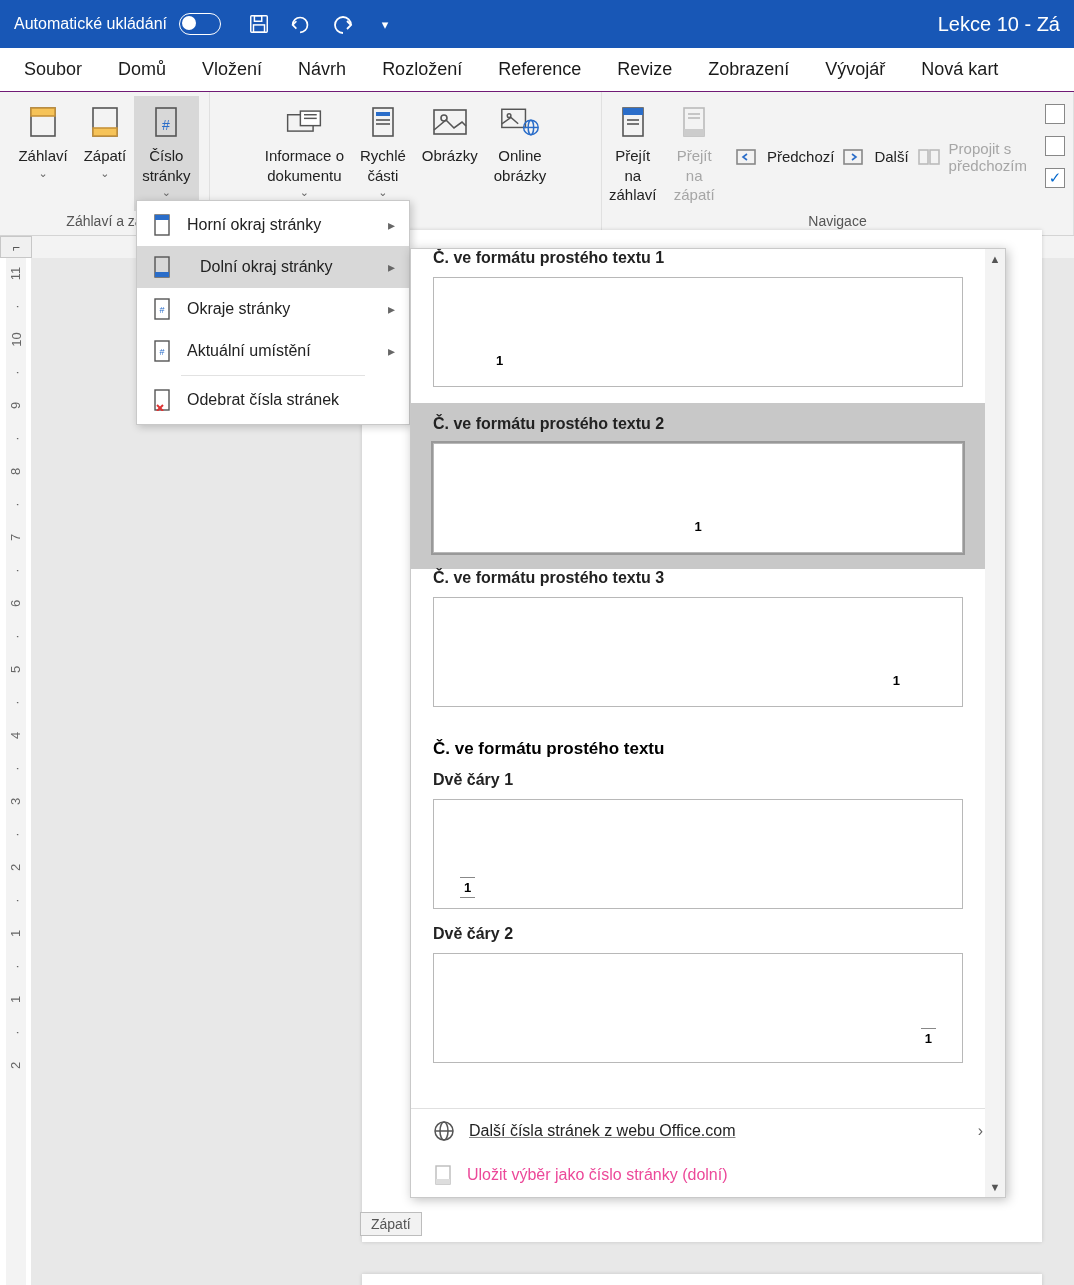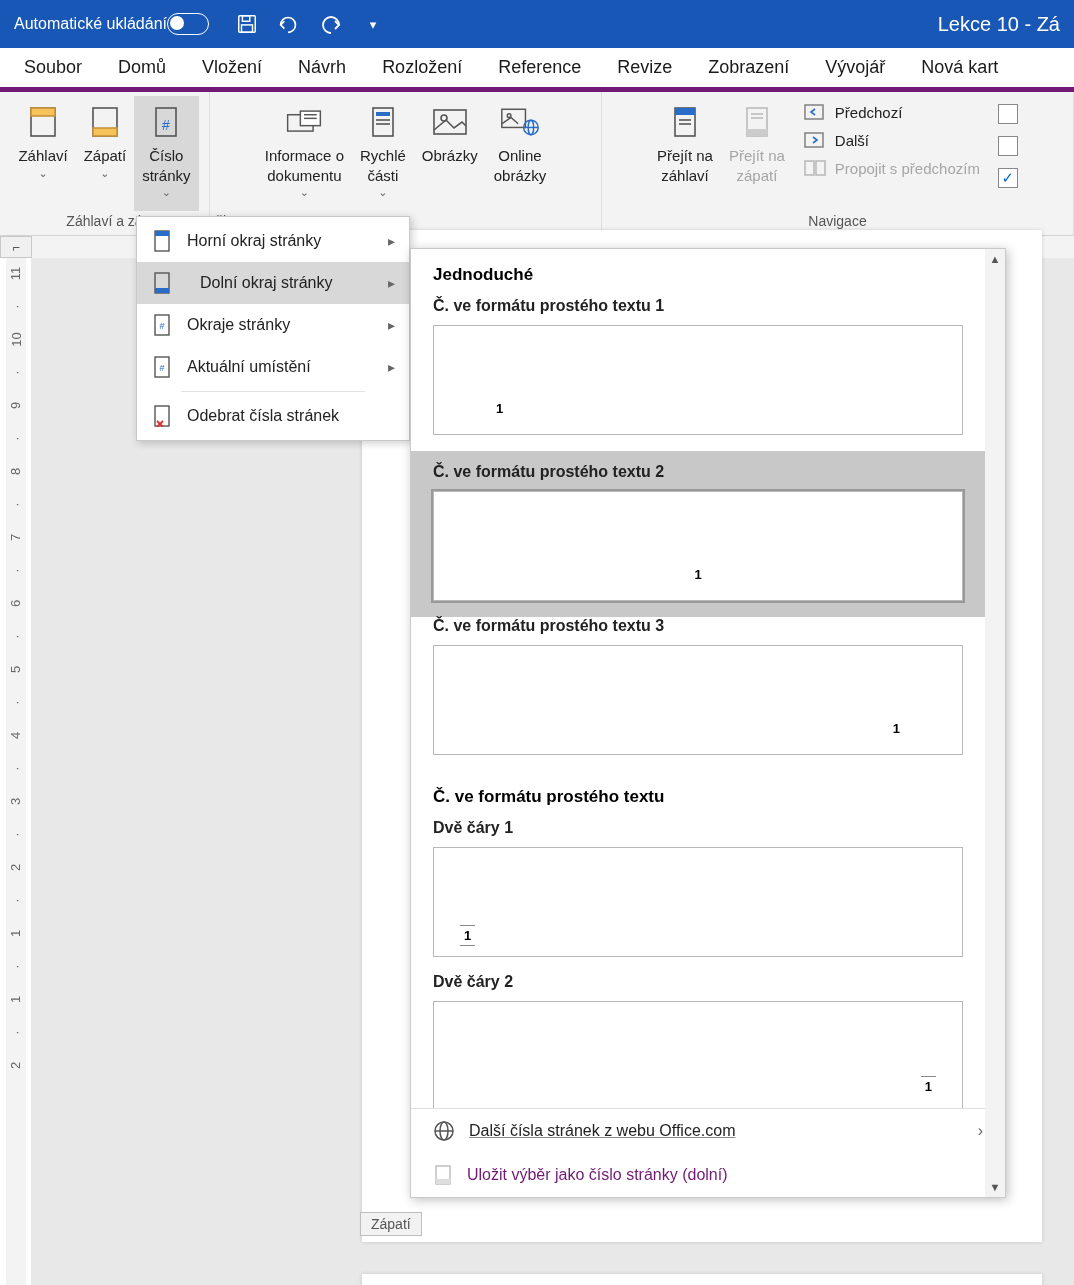--- a/index.html
+++ b/index.html
@@ -1,62 +1,62 @@
 <!DOCTYPE html>
 <html><head>
 <meta charset="utf-8">
 <style>
 * { margin: 0; padding: 0; box-sizing: border-box; font-family: "Segoe UI", Arial, sans-serif; }
 body { width: 1074px; height: 1285px; background: #fff; overflow: hidden; position: relative; }
 
 
 .titlebar { height: 48px; background: #1857b6; color: #fff; display: flex; align-items: center; padding: 0 14px; font-size: 16px; }
-.titlebar .autosave { display: flex; align-items: center; gap: 0; }
+.titlebar .autosave { display: flex; align-items: center; gap: 12px; }
 .toggle { width: 42px; height: 22px; border: 1.5px solid #fff; border-radius: 11px; position: relative; }
 .toggle::before { content: ""; position: absolute; width: 14px; height: 14px; border-radius: 50%; background: #fff; left: 2px; top: 2px; }
 .qat { display: flex; align-items: center; gap: 18px; margin-left: 26px; }
 .qat-icon { width: 24px; height: 24px; display: flex; align-items: center; justify-content: center; }
 .doc-title { margin-left: auto; font-size: 20px; }
 
 
-.tabs { height: 44px; background: #fff; display: flex; align-items: center; padding: 0 6px; border-bottom: 5px solid #701a75; }
+.tabs { height: 44px; background: #fff; display: flex; align-items: center; padding: 0 6px; border-bottom: 1px solid #701a75; }
 .tab { padding: 10px 18px; font-size: 18px; color: #1a1a1a; cursor: pointer; }
 
 
 .ribbon { height: 144px; background: #f3f3f3; display: flex; position: relative; border-bottom: 1px solid #d4d4d4; }
 .ribbon-group { display: flex; flex-direction: column; align-items: center; padding: 4px 0 0 0; border-right: 1px solid #e0e0e0; }
 .ribbon-group-buttons { display: flex; flex: 1; }
 .ribbon-group-label { font-size: 14px; color: #555; padding: 2px 0 4px; height: 24px; }
 .rbtn { display: flex; flex-direction: column; align-items: center; justify-content: flex-start; padding: 6px 8px 0; font-size: 15px; color: #222; text-align: center; line-height: 1.3; cursor: pointer; min-width: 56px; }
 .rbtn.highlighted { background: #d8d8d8; }
 .rbtn .ricon { width: 40px; height: 40px; margin-bottom: 4px; display: flex; align-items: center; justify-content: center; }
 .rbtn .rlabel { white-space: pre-line; }
 .rbtn .caret { font-size: 11px; color: #666; }
-.small-stack { display: flex; flex-direction: column; justify-content: flex-start; padding: 6px 10px 0; gap: 8px; }
+.small-stack { display: flex; flex-direction: row; justify-content: flex-start; padding: 6px 10px 0; gap: 8px; }
 .small-item { display: flex; align-items: center; gap: 8px; font-size: 15px; color: #222; }
 .small-item.disabled { color: #a6a6a6; }
 .small-icon { width: 24px; height: 20px; display: flex; align-items: center; justify-content: center; }
 .chk-stack { display: flex; flex-direction: column; padding: 8px 8px 0; gap: 12px; }
 .chk { width: 20px; height: 20px; border: 1.5px solid #888; background: #fff; display: flex; align-items: center; justify-content: center; color: #0066cc; font-size: 15px; }
 
 
 .ruler-corner { position: absolute; left: 0; top: 236px; width: 32px; height: 22px; background: #f0f0f0; border: 1px solid #c7c7c7; font-size: 13px; display:flex; align-items:center; justify-content:center; color:#555;}
 .hruler { position: absolute; left: 32px; top: 236px; right: 0; height: 22px; background: #f3f3f3; display:flex; align-items:center; font-size:13px; color:#666; padding-left: 380px; letter-spacing: 46px;}
 .vruler { position: absolute; left: 0; top: 258px; width: 32px; bottom: 0; background: #fff; border-right: 1px solid #e8e8e8; }
 .vruler-inner { position: absolute; left: 6px; top: 0; width: 20px; bottom: 0; background: #f3f3f3; display:flex; flex-direction:column; align-items:center; justify-content:flex-start; padding-top: 8px; gap: 18px; font-size:13px; color:#666;}
 .vruler-inner span { transform: rotate(-90deg); }
 
 
 .docarea { position: absolute; left: 32px; top: 258px; right: 0; bottom: 0; background: #e8e8e8; }
 .page { position: absolute; left: 330px; top: -28px; width: 680px; height: 1012px; background: #fff; box-shadow: 0 0 4px rgba(0,0,0,0.15); }
 .page2 { position: absolute; left: 330px; top: 1016px; width: 680px; height: 200px; background: #fff; box-shadow: 0 0 4px rgba(0,0,0,0.15); }
 .zapati-tag { position: absolute; left: 328px; top: 954px; padding: 3px 10px; border: 1px solid #bdbdbd; background: #f2f2f2; font-size: 14px; color: #555; }
 
 
-.menu { position: absolute; left: 136px; top: 216px; width: 274px; background: #fff; border: 1px solid #c9c9c9; box-shadow: 2px 2px 8px rgba(0,0,0,0.2); padding: 3px 0; z-index: 10; }
+.menu { position: absolute; left: 136px; top: 200px; width: 274px; background: #fff; border: 1px solid #c9c9c9; box-shadow: 2px 2px 8px rgba(0,0,0,0.2); padding: 3px 0; z-index: 10; }
 .menu-item { display: flex; align-items: center; height: 42px; padding: 0 14px; font-size: 16px; color: #222; cursor: pointer; gap: 14px; }
 .menu-item.highlight { background: #d8d8d8; gap: 27px; }
 .menu-item .micon { width: 22px; height: 22px; display:flex; align-items:center; justify-content:center; }
 .menu-item .arrow { margin-left: auto; color: #666; font-size: 14px; }
 .menu-sep { height: 1px; background: #e2e2e2; margin: 3px 44px 3px 44px; }
 
 
 .gallery { position: absolute; left: 410px; top: 248px; width: 596px; height: 950px; background: #fff; border: 1px solid #c9c9c9; box-shadow: 2px 2px 10px rgba(0,0,0,0.25); z-index: 11; display:flex; flex-direction:column; }
 .gallery-scroll { position: absolute; right: 0; top: 0; width: 20px; bottom: 0; background: #f3f3f3; display:flex; flex-direction:column; align-items:center; }
 .gallery-scroll .sbtn { height: 20px; width: 100%; display:flex; align-items:center; justify-content:center; font-size:11px; color:#555; }
@@ -67,21 +67,21 @@
 .gal-item.sel { background: #c8c8c8; padding-top:12px; }
 .gal-item-label { font-weight: 600; font-size: 16px; color: #222; margin-bottom: 10px; }
 .gal-preview { height: 110px; border: 1px solid #b8b8b8; background: #fff; position: relative; }
 .gal-preview .pn-left { position: absolute; left: 62px; bottom: 18px; font-size: 13px; font-weight: 600; }
 .gal-preview .pn-center { position: absolute; left: 50%; bottom: 18px; transform: translateX(-50%); font-size: 13px; font-weight: 600; }
 .gal-preview .pn-right { position: absolute; right: 62px; bottom: 18px; font-size: 13px; font-weight: 600; }
 .gal-preview .pn-line-left { position: absolute; left: 26px; bottom: 10px; font-size: 13px; font-weight: 600; border-bottom:1.5px solid #888; border-top:1.5px solid #888; padding: 2px 4px;}
 .gal-preview .pn-line-right { position: absolute; right: 26px; bottom: 14px; font-size: 13px; font-weight: 600; border-top:1.5px solid #888; padding: 2px 4px;}
 .gallery-footer { border-top: 1px solid #e0e0e0; }
 .gf-item { display: flex; align-items: center; height: 44px; padding: 0 22px; font-size: 16px; color: #222; gap: 14px; }
-.gf-item.disabled { color: #701a75; }
+.gf-item.disabled { color: #ec4899; }
 .gf-item .arrow { margin-left: auto; color: #666; }
 
 svg { display: block; }
 </style>
 </head>
 <body>
 
 <div class="titlebar">
   <div class="autosave">
     <span>Automatické ukládání</span>
@@ -373,21 +373,20 @@
           <line x1="4" y1="16" x2="10" y2="22" stroke="#d33" stroke-width="2"></line>
           <line x1="10" y1="16" x2="4" y2="22" stroke="#d33" stroke-width="2"></line>
         </svg>
       </div>
     <span>Odebrat čísla stránek</span>
   </div>
 </div>
 
 <div class="gallery">
   <div class="gallery-body">
-    <div class="gal-section-title">Jednoduché</div>
 
     <div class="gal-item">
       <div class="gal-item-label">Č. ve formátu prostého textu 1</div>
       <div class="gal-preview">
         <span class="pn-left">1</span>
       </div>
     </div>
 
     <div class="gal-item sel">
       <div class="gal-item-label">Č. ve formátu prostého textu 2</div>

